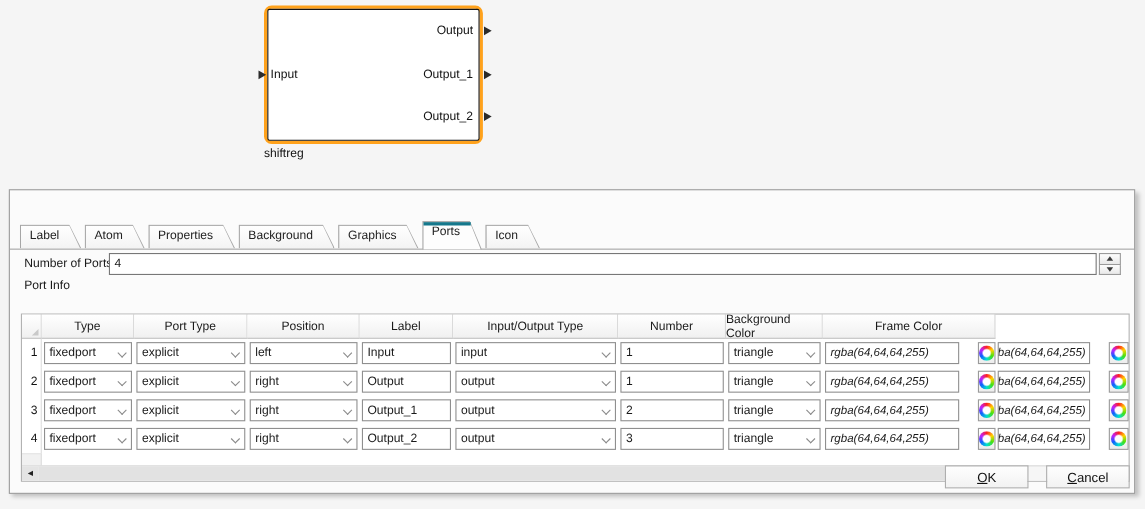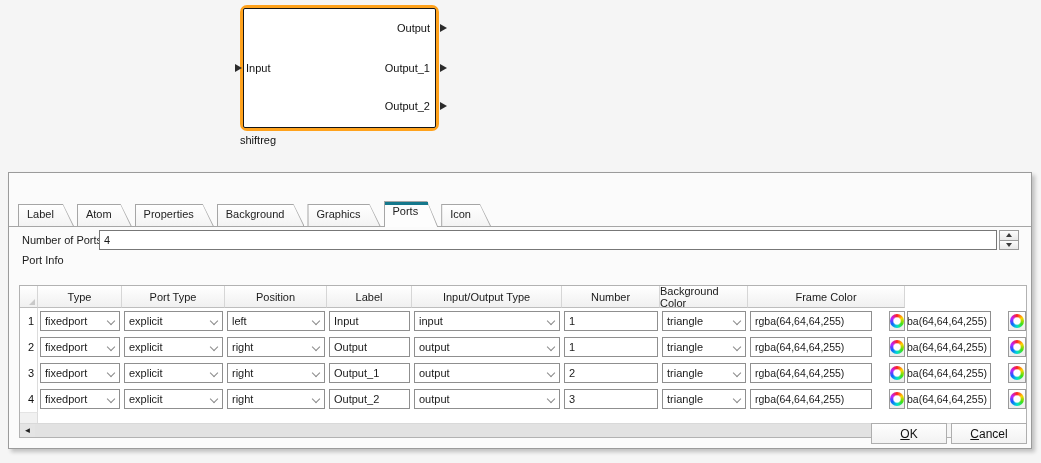--- a/index.html
+++ b/index.html
@@ -81,21 +81,21 @@
   .td { height:26px; display:flex; align-items:center; padding:0 2px; position:relative; }
   .td.rownum { justify-content:flex-end; padding-right:3px; font-size:11px; color:#111;
     border-right:1px solid #dcdcdc; }
   .cellfield { height:20px; flex:1; background:#fff; border:1px solid #8f8f8f;
     font-size:11px; display:flex; align-items:center; padding:0 4px; position:relative;
     white-space:nowrap; overflow:hidden; }
   .combo { padding-right:18px; }
   .chev { position:absolute; right:5px; top:6px; width:6px; height:6px;
     border-left:1.5px solid #8a8a8a; border-bottom:1.5px solid #8a8a8a;
     transform:rotate(-45deg); }
-  .colorcell { gap:17px; }
+  .colorcell { gap:17px;font-style:italic; }
   .colorfield { flex:none; width:122px; font-size:10.5px; }
   .framefield { flex:none; width:84px; font-size:10.5px;
     display:flex; justify-content:flex-end; padding:0 3px; }
   .framefield span { white-space:nowrap; }
   .colorbtn { width:24px; height:20px; border:1px solid #9a9a9a;
     background:linear-gradient(#ffffff,#ededed);
     display:flex; align-items:center; justify-content:center; }
   .wheel { width:14px; height:14px; border-radius:50%;
     background:
       radial-gradient(circle at 50% 50%, #ffffff 0 3px, rgba(255,255,255,0) 4.5px),
@@ -108,21 +108,21 @@
   .hscroll { position:absolute; left:0; right:0; bottom:0; height:14px;
     background:#f6f6f6; border-top:1px solid #d9d9d9; }
   .hs-btn { position:absolute; top:0; width:15px; height:13px; background:#e4e4e4;
     display:flex; align-items:center; justify-content:center; }
   .hs-btn.left { left:0; }
   .hs-btn.right { right:0; background:#efefef; }
   .hs-arrow { font-size:8px; color:#222; line-height:8px; }
   .hs-thumb { position:absolute; left:15px; top:0; width:857px; height:13px; background:#e2e2e2; }
 
   
-  .btn-row { position:absolute; right:4px; top:250px; display:flex; gap:4px; }
+  .btn-row { position:absolute; right:4px; top:250px; display:flex; gap:16px; }
   .dlg-btn { width:76px; height:21px; background:linear-gradient(#fefefe,#f2f2f2);
     border:1px solid #aeaeae; font-size:12px; color:#111;
     display:flex; align-items:center; justify-content:center; cursor:default;
     font-family:"Liberation Sans", sans-serif; }
   .accesskey { text-decoration:underline; }
 </style>
 </head>
 <body>
 
 <div class="block-wrap">

